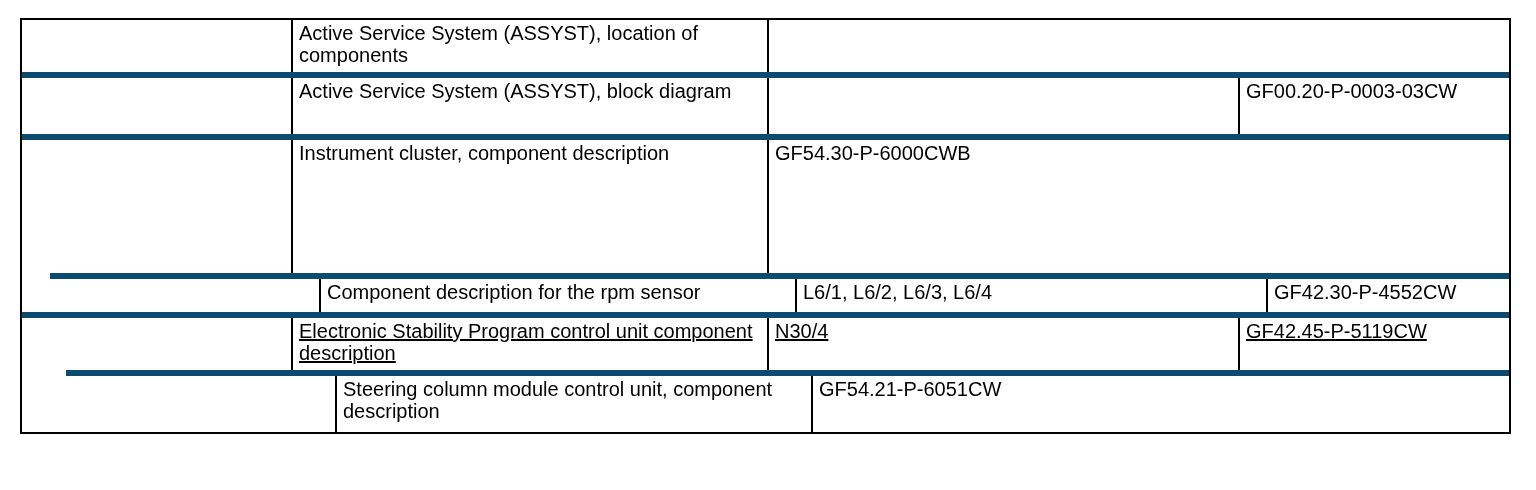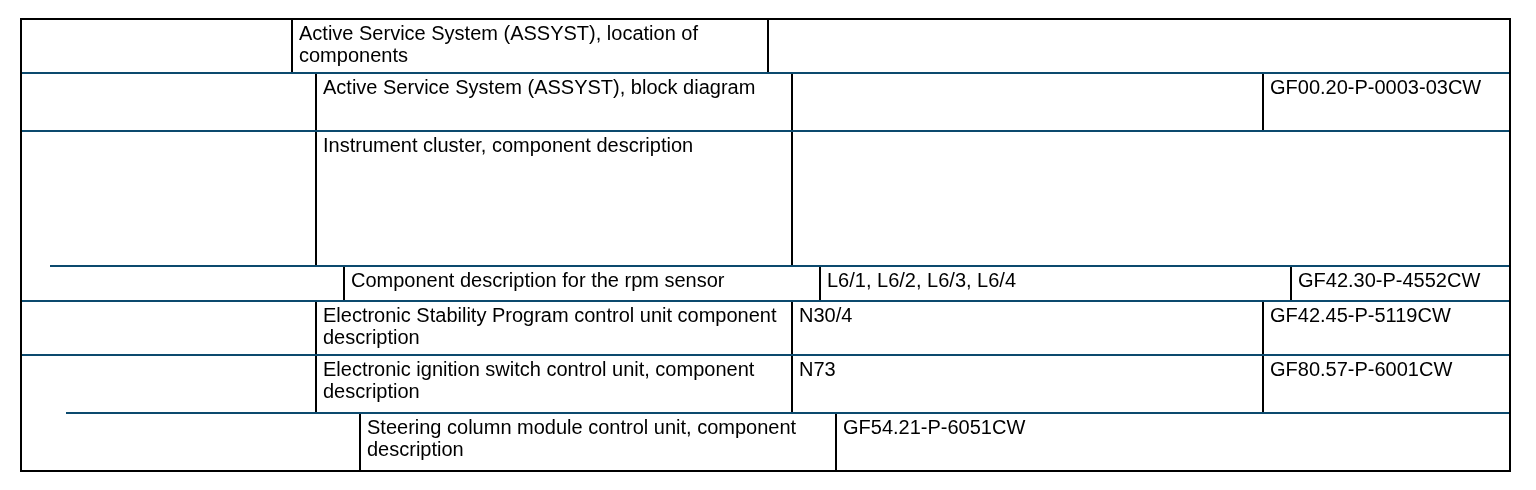--- a/index.html
+++ b/index.html
@@ -24,41 +24,40 @@
     background: #ffffff;
     color: #000000;
     font-size: 20px;
     line-height: 22px;
   }
   .tr {
     display: flex;
     align-items: stretch;
   }
   .tr + .tr {
-    border-top: 2px solid #0c4a6e;
-    padding-left: 24px;
+    border-top: 6px solid #0c4a6e;
   }
   .td {
     box-sizing: border-box;
     padding: 2px 6px 4px 6px;
     overflow: hidden;
   }
   .td + .td {
     border-left: 2px solid #000000;
   }
   .c1 { width: 269px; flex: 0 0 269px; }
   .c2 { width: 474px; flex: 0 0 476px; }
   .c3 { width: 469px; flex: 0 0 471px; }
   .c4 { width: 275px; flex: 0 0 277px; }
 
   .row-h1 { min-height: 52px; }
   .row-h2 { min-height: 56px; }
   .row-h3 { min-height: 133px; }
   .row-h4 { min-height: 33px; margin-left: 28px; }
-  .row-h5 { min-height: 52px; }
+  .row-h5 { min-height: 52px; text-decoration: underline; }
   .row-h6 { min-height: 56px; }
   .row-h7 { min-height: 56px; margin-left: 44px; }
 
   .variant-first {
     min-height: 80px;
   }
 </style>
 </head>
 <body>
 
@@ -87,20 +86,21 @@
         <div>GF00.20-P-0003-03CW</div>
       </div>
     </div>
 
     <div class="tr row-h3">
       <div class="td c1"></div>
       <div class="td c2">
         <div>Instrument cluster, component description</div>
       </div>
       <div class="td c4">
+        <div>GF54.30-P-6000CWB</div>
       </div>
     </div>
 
     <div class="tr row-h4">
       <div class="td c1"></div>
       <div class="td c2">
         <div>Component description for the rpm sensor</div>
       </div>
       <div class="td c3">
         <div>L6/1, L6/2, L6/3, L6/4</div>
@@ -116,32 +116,20 @@
         <div>Electronic Stability Program control unit component description</div>
       </div>
       <div class="td c3">
         <div>N30/4</div>
       </div>
       <div class="td c4">
         <div>GF42.45-P-5119CW</div>
       </div>
     </div>
 
-    <div class="tr row-h6">
-      <div class="td c1"></div>
-      <div class="td c2">
-        <div>Electronic ignition switch control unit, component description</div>
-      </div>
-      <div class="td c3">
-        <div>N73</div>
-      </div>
-      <div class="td c4">
-        <div>GF80.57-P-6001CW</div>
-      </div>
-    </div>
 
     <div class="tr row-h7">
       <div class="td c1"></div>
       <div class="td c2">
         <div>Steering column module control unit, component description</div>
       </div>
       <div class="td c4">
         <div>GF54.21-P-6051CW</div>
       </div>
     </div>

